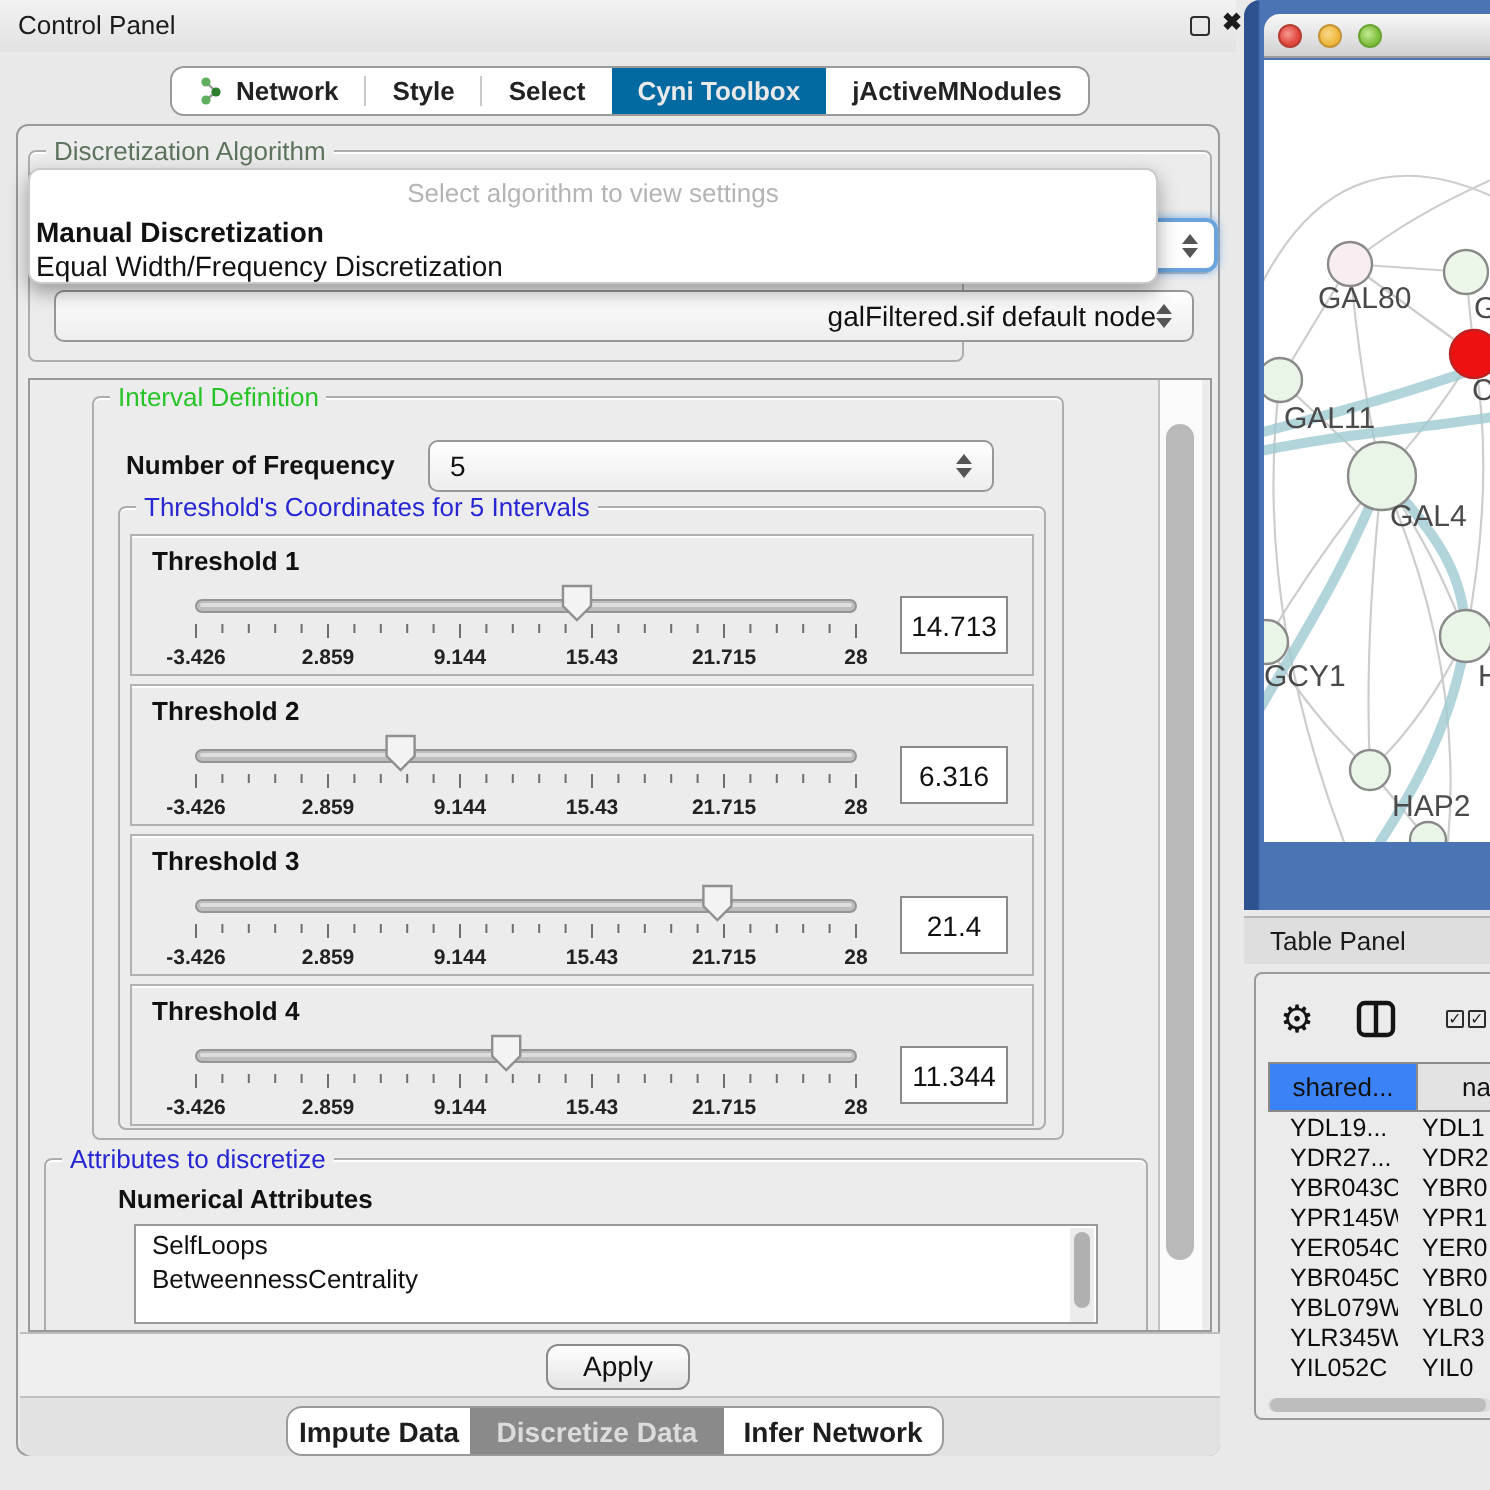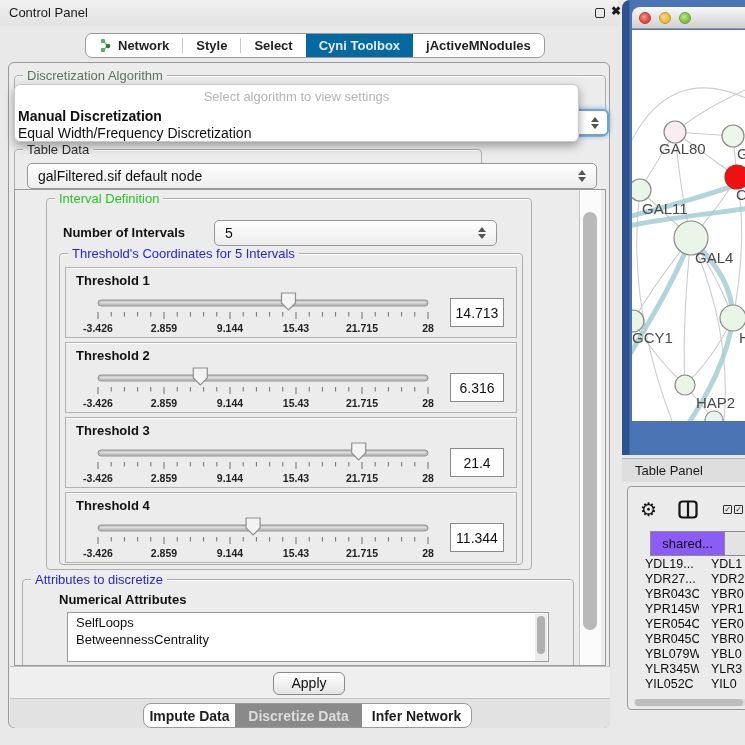--- a/index.html
+++ b/index.html
@@ -96,21 +96,21 @@
     border:1px solid #9a9a9a;border-radius:4px;}
   .tp-toolbar{position:absolute;left:0;top:10px;width:118px;height:28px;}
   .gear{position:absolute;left:12px;top:1px;font-size:19px;color:#141414;}
   .colicon{position:absolute;left:50px;top:3px;}
   .checks{position:absolute;left:95px;top:8px;display:flex;gap:2px;}
   .chk{width:9px;height:9px;border:1.4px solid #2c2c2c;border-radius:1px;font-size:8px;line-height:8px;text-align:center;color:#222;}
 
   .tp-table{position:absolute;left:6px;top:44px;width:124px;}
   .tp-head{display:flex;height:25px;font-size:13px;color:#111;}
   .th{border:1px solid #8a8a8a;display:flex;align-items:center;}
-  .th1{flex:0 0 75px;background:#8b5cf6;justify-content:center;margin-left:16px;}
+  .th1{flex:0 0 75px;background:#3b82f6;justify-content:center;}
   .th2{flex:0 0 60px;background:#e3e3e3;border-left:none;padding-left:22px;}
   .tprow{display:flex;height:15px;font-size:12.5px;color:#0d0d0d;align-items:center;}
   .c1{flex:0 0 65px;padding-left:11px;overflow:hidden;white-space:nowrap;}
   .c2{flex:0 0 58px;padding-left:12px;overflow:hidden;white-space:nowrap;}
   .tp-hscroll{position:absolute;left:6px;top:212px;width:112px;height:7px;background:#dcdcdc;border-radius:4px;}
   .tp-hscroll .thumb{position:absolute;left:1px;top:0;width:108px;height:7px;background:#bdbdbd;border-radius:4px;}
 </style>
 </head>
 <body>
 
@@ -159,36 +159,36 @@
           </span>
       </div>
     </div>
 
     <div class="popup">
       <div class="ph">Select algorithm to view settings</div>
       <div class="opt bold">Manual Discretization</div>
       <div class="opt">Equal Width/Frequency Discretization</div>
     </div>
 
-    <div class="groupbox" style="left:5px;top:86px;width:468px;height:50px;">
+    <div class="groupbox" style="left:5px;top:68px;width:468px;height:50px;text-align:right;">
       <span class="grouptitle gt-black">Table Data</span>
       <div class="combo" style="left:12px;top:13px;width:570px;">
         <span class="val">galFiltered.sif default node</span>
         <span class="spin">
             <span class="arr up"></span>
             <span class="arr dn"></span>
           </span>
       </div>
     </div>
 
     <div class="scroll-area">
 
       <div class="groupbox" style="left:31px;top:8px;width:486px;height:372px;">
         <span class="grouptitle gt-green">Interval Definition</span>
-        <span class="noi-label">Number of Intervals</span>
+        <span class="noi-label">Number of Frequency</span>
         <div class="combo" style="left:167px;top:21px;width:283px;">
           <span class="val">5</span>
           <span class="spin">
               <span class="arr up"></span>
               <span class="arr dn"></span>
             </span>
         </div>
 
         <div class="groupbox" style="left:12px;top:54px;width:464px;height:312px;">
           <span class="grouptitle gt-blue">Threshold's Coordinates for 5 Intervals</span>

